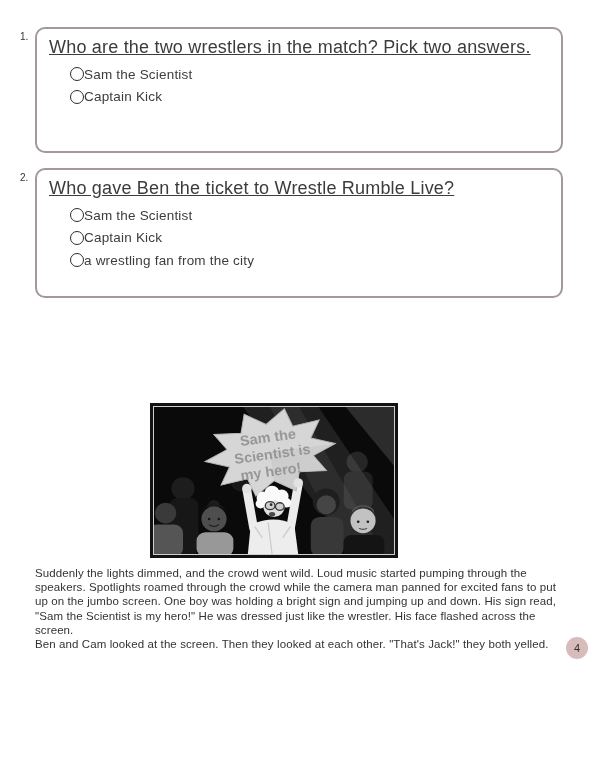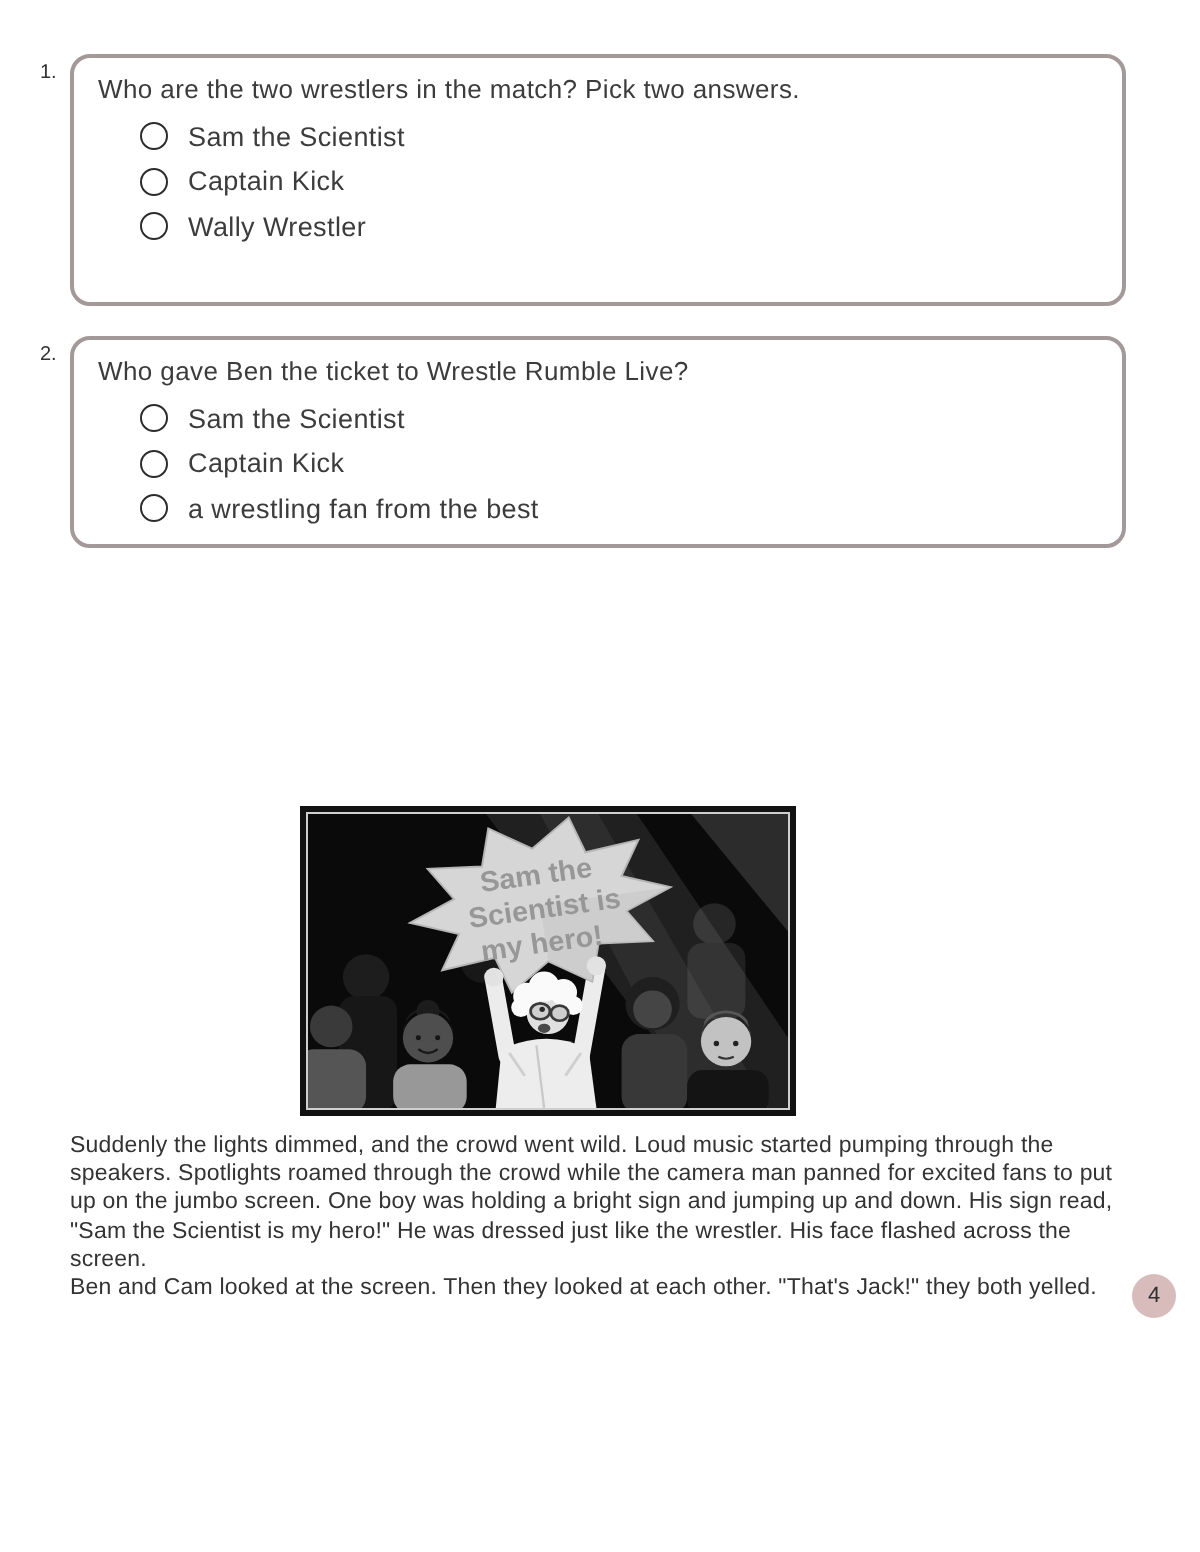--- a/index.html
+++ b/index.html
@@ -15,41 +15,41 @@
   .q-box {
     position: absolute;
     left: 35px;
     width: 528px;
     border: 2px solid #a39999;
     border-radius: 10px;
     background: #ffffff;
     padding: 8px 12px 6px 12px;
   }
   .q-prompt {
-    font-size: 13px;
+    font-size: 18px;
     color: #3c3c3c;
     letter-spacing: 0.2px;
+    text-decoration: underline;
   }
   .q-options { margin-left: 21px; margin-top: 5px; }
   .opt-row {
     display: flex;
     align-items: center;
     height: 22.5px;
     cursor: pointer;
   }
   .radio {
     width: 14px;
     height: 14px;
     border: 1.6px solid #2c2c2c;
     border-radius: 50%;
     background: #fff;
     flex: 0 0 auto;
   }
   .opt-label {
-    margin-left: 10px;
     font-size: 13.5px;
     color: #3c3c3c;
     letter-spacing: 0.2px;
   }
 
   .illus-frame {
     position: absolute;
     left: 150px;
     top: 403px;
     width: 248px;
@@ -101,43 +101,39 @@
   <div class="q-prompt">Who are the two wrestlers in the match? Pick two answers.</div>
   <div class="q-options">
     <div class="opt-row">
       <span class="radio"></span>
       <span class="opt-label">Sam the Scientist</span>
     </div>
     <div class="opt-row">
       <span class="radio"></span>
       <span class="opt-label">Captain Kick</span>
     </div>
-    <div class="opt-row">
-      <span class="radio"></span>
-      <span class="opt-label">Wally Wrestler</span>
-    </div>
   </div>
 </div>
 
 <div class="q-number" style="left:20px; top:172px;">2.</div>
 
-<div class="q-box" style="top:168px; height:106px;">
+<div class="q-box" style="top:168px; height:130px;">
   <div class="q-prompt">Who gave Ben the ticket to Wrestle Rumble Live?</div>
   <div class="q-options">
     <div class="opt-row">
       <span class="radio"></span>
       <span class="opt-label">Sam the Scientist</span>
     </div>
     <div class="opt-row">
       <span class="radio"></span>
       <span class="opt-label">Captain Kick</span>
     </div>
     <div class="opt-row">
       <span class="radio"></span>
-      <span class="opt-label">a wrestling fan from the best</span>
+      <span class="opt-label">a wrestling fan from the city</span>
     </div>
   </div>
 </div>
 
 <div class="illus-frame">
   <div class="illus-inner">
     <svg viewBox="0 0 248 155" preserveAspectRatio="none">
 
       <rect x="0" y="0" width="248" height="155" fill="#0a0a0a"></rect>
 

